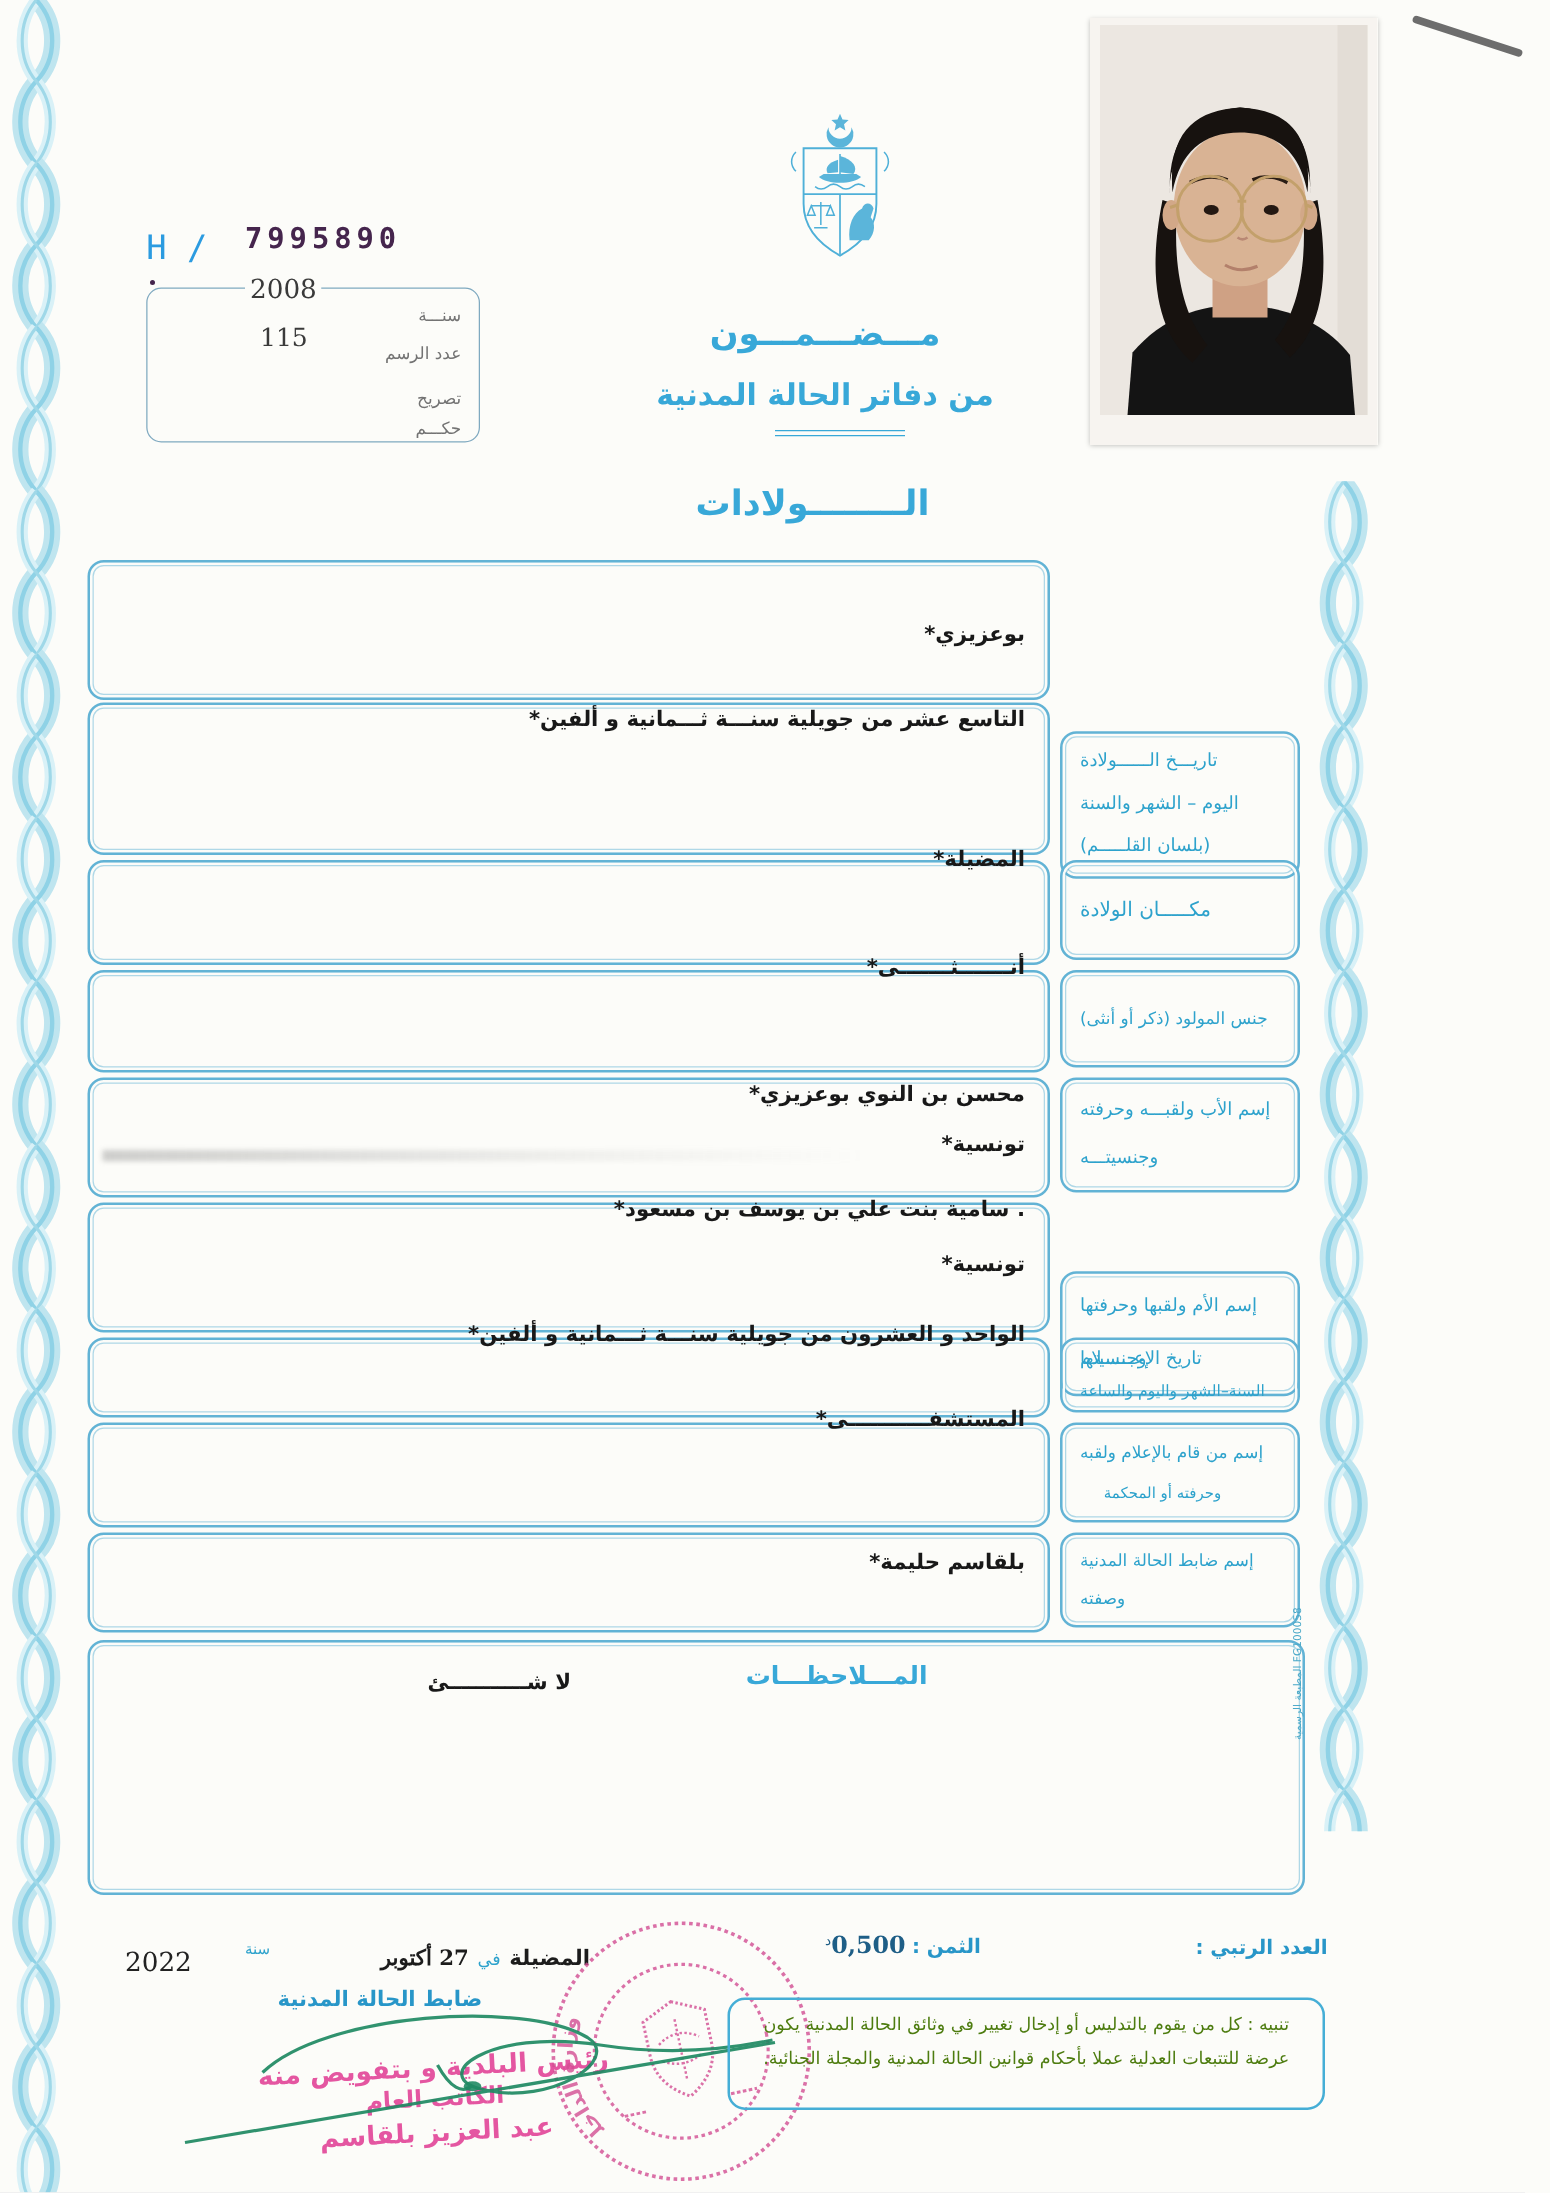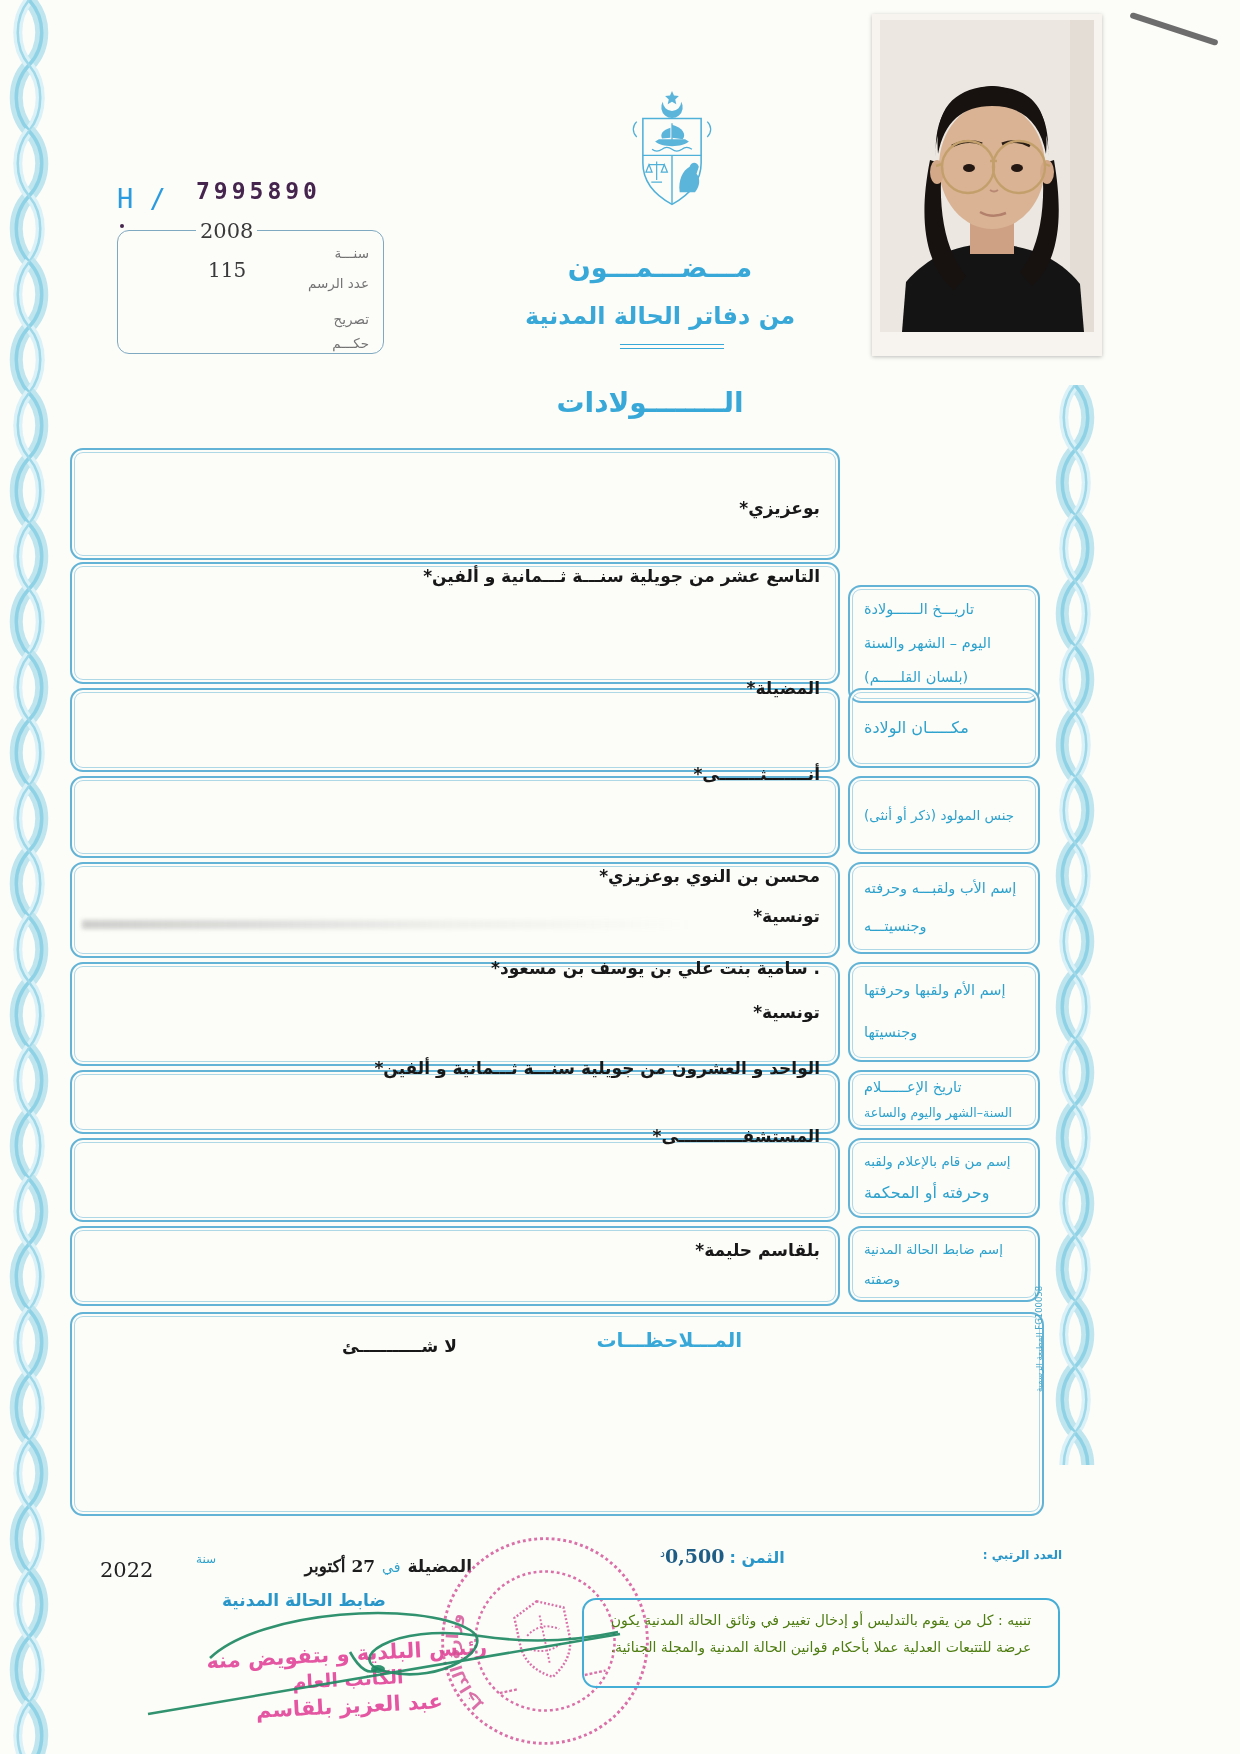--- a/index.html
+++ b/index.html
@@ -171,52 +171,52 @@
   <div class="val" style="left:70px;top:906px;width:750px;text-align:right;padding-right:48px;">تونسية*</div>
   <div class="bx lbox" style="top:862px;height:92px;">
     <div class="lab">إسم الأب ولقبـــه وحرفته</div>
     <div class="lab">وجنسيتـــه</div>
   </div>
   <div class="abs" style="left:82px;top:920px;width:610px;height:9px;background:linear-gradient(90deg,rgba(120,120,120,.35),rgba(150,150,150,.12) 60%,transparent);filter:blur(2px);"></div>
 
   <div class="bx vbox" style="top:962px;height:100px;"></div>
   <div class="val" style="left:70px;top:958px;width:750px;text-align:right;padding-right:14px;">. سامية بنت علي بن يوسف بن مسعود*</div>
   <div class="val" style="left:70px;top:1002px;width:750px;text-align:right;padding-right:72px;">تونسية*</div>
-  <div class="bx lbox" style="top:962px;height:100px;">
+  <div class="bx lbox" style="top:1017px;height:100px;">
     <div class="lab">إسم الأم ولقبها وحرفتها</div>
     <div class="lab">وجنسيتها</div>
   </div>
 
   <div class="bx vbox" style="top:1070px;height:60px;"></div>
   <div class="val" style="left:70px;top:1058px;width:750px;text-align:right;padding-right:14px;">الواحد و العشرون من جويلية سنـــة ثـــمانية و ألفين*</div>
   <div class="bx lbox" style="top:1070px;height:60px;padding:2px 14px;">
     <div class="lab">تاريخ الإعــــــلام</div>
     <div class="lab" style="font-size:12.5px;">السنة–الشهر واليوم والساعة</div>
   </div>
 
   <div class="bx vbox" style="top:1138px;height:80px;"></div>
   <div class="val" style="left:70px;top:1126px;width:750px;text-align:right;padding-right:60px;">المستشفـــــــــــى*</div>
   <div class="bx lbox" style="top:1138px;height:80px;">
     <div class="lab" style="font-size:13.5px;">إسم من قام بالإعلام ولقبه</div>
-    <div class="lab" style="font-size:16px;">وحرفته أو المحكمة</div>
+    <div class="lab" style="font-size:12px;margin-left:19px;">وحرفته أو المحكمة</div>
   </div>
 
   <div class="bx vbox" style="top:1226px;height:76px;"></div>
   <div class="val" style="left:70px;top:1240px;width:750px;text-align:right;padding-right:90px;">بلقاسم حليمة*</div>
   <div class="bx lbox" style="top:1226px;height:76px;">
     <div class="lab" style="font-size:13.5px;">إسم ضابط الحالة المدنية</div>
     <div class="lab" style="font-size:13.5px;">وصفته</div>
   </div>
 
   <div class="bx" style="left:70px;top:1312px;width:970px;height:200px;">
     <div class="abs titleblue" style="right:300px;top:14px;font-size:20px;direction:rtl;">المـــلاحظـــات</div>
     <div class="abs" style="left:270px;top:22px;font-size:17px;font-weight:600;color:#181818;direction:rtl;">لا شـــــــــــئ</div>
   </div>
 
-  <div class="abs" style="left:930px;top:1548px;width:132px;text-align:right;font-size:12px;font-weight:bold;color:#2896c8;direction:rtl;">العدد الرتبي :</div>
+  <div class="abs" style="left:930px;top:1548px;width:132px;text-align:right;font-size:16px;font-weight:bold;color:#2896c8;direction:rtl;">العدد الرتبي :</div>
   <div class="abs" style="left:660px;top:1545px;width:190px;direction:rtl;text-align:left;">
     <span style="font-size:16px;font-weight:bold;color:#2896c8;">الثمن :</span>
     <span class="serif" style="font-size:19px;font-weight:bold;color:#1e5e86;">0,500</span><span style="font-size:11px;color:#1e5e86;vertical-align:super;">د</span>
   </div>
 
   <div class="abs serif" style="left:100px;top:1558px;font-size:21px;color:#222;">2022</div>
   <div class="abs blue" style="left:196px;top:1552px;font-size:12px;direction:rtl;">سنة</div>
   <div class="abs" style="left:272px;top:1556px;width:200px;direction:rtl;display:flex;gap:7px;align-items:baseline;">
     <span style="font-size:17px;color:#1c1c1c;font-weight:600;">المضيلة</span>
     <span class="blue" style="font-size:14px;">في</span>

